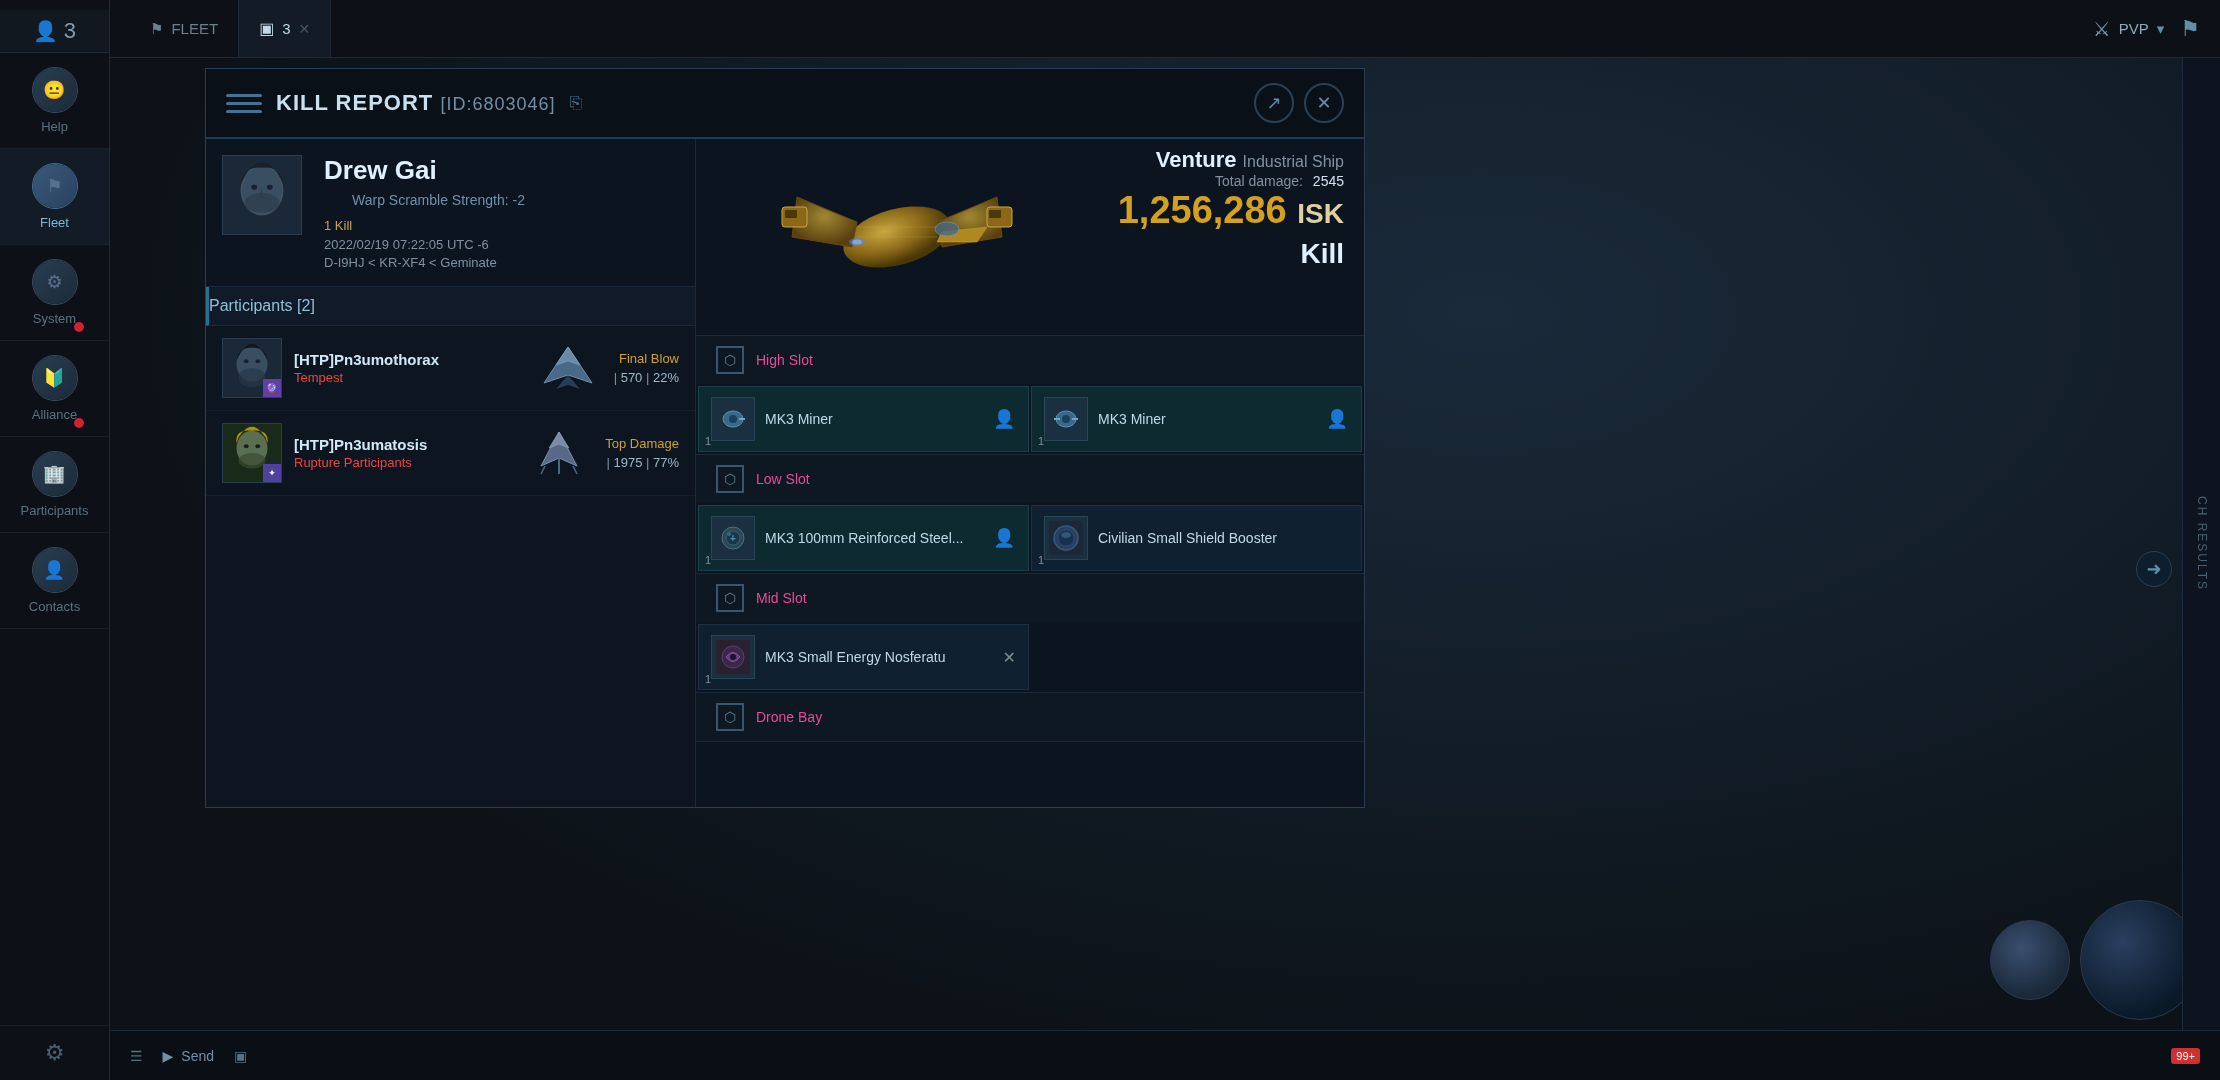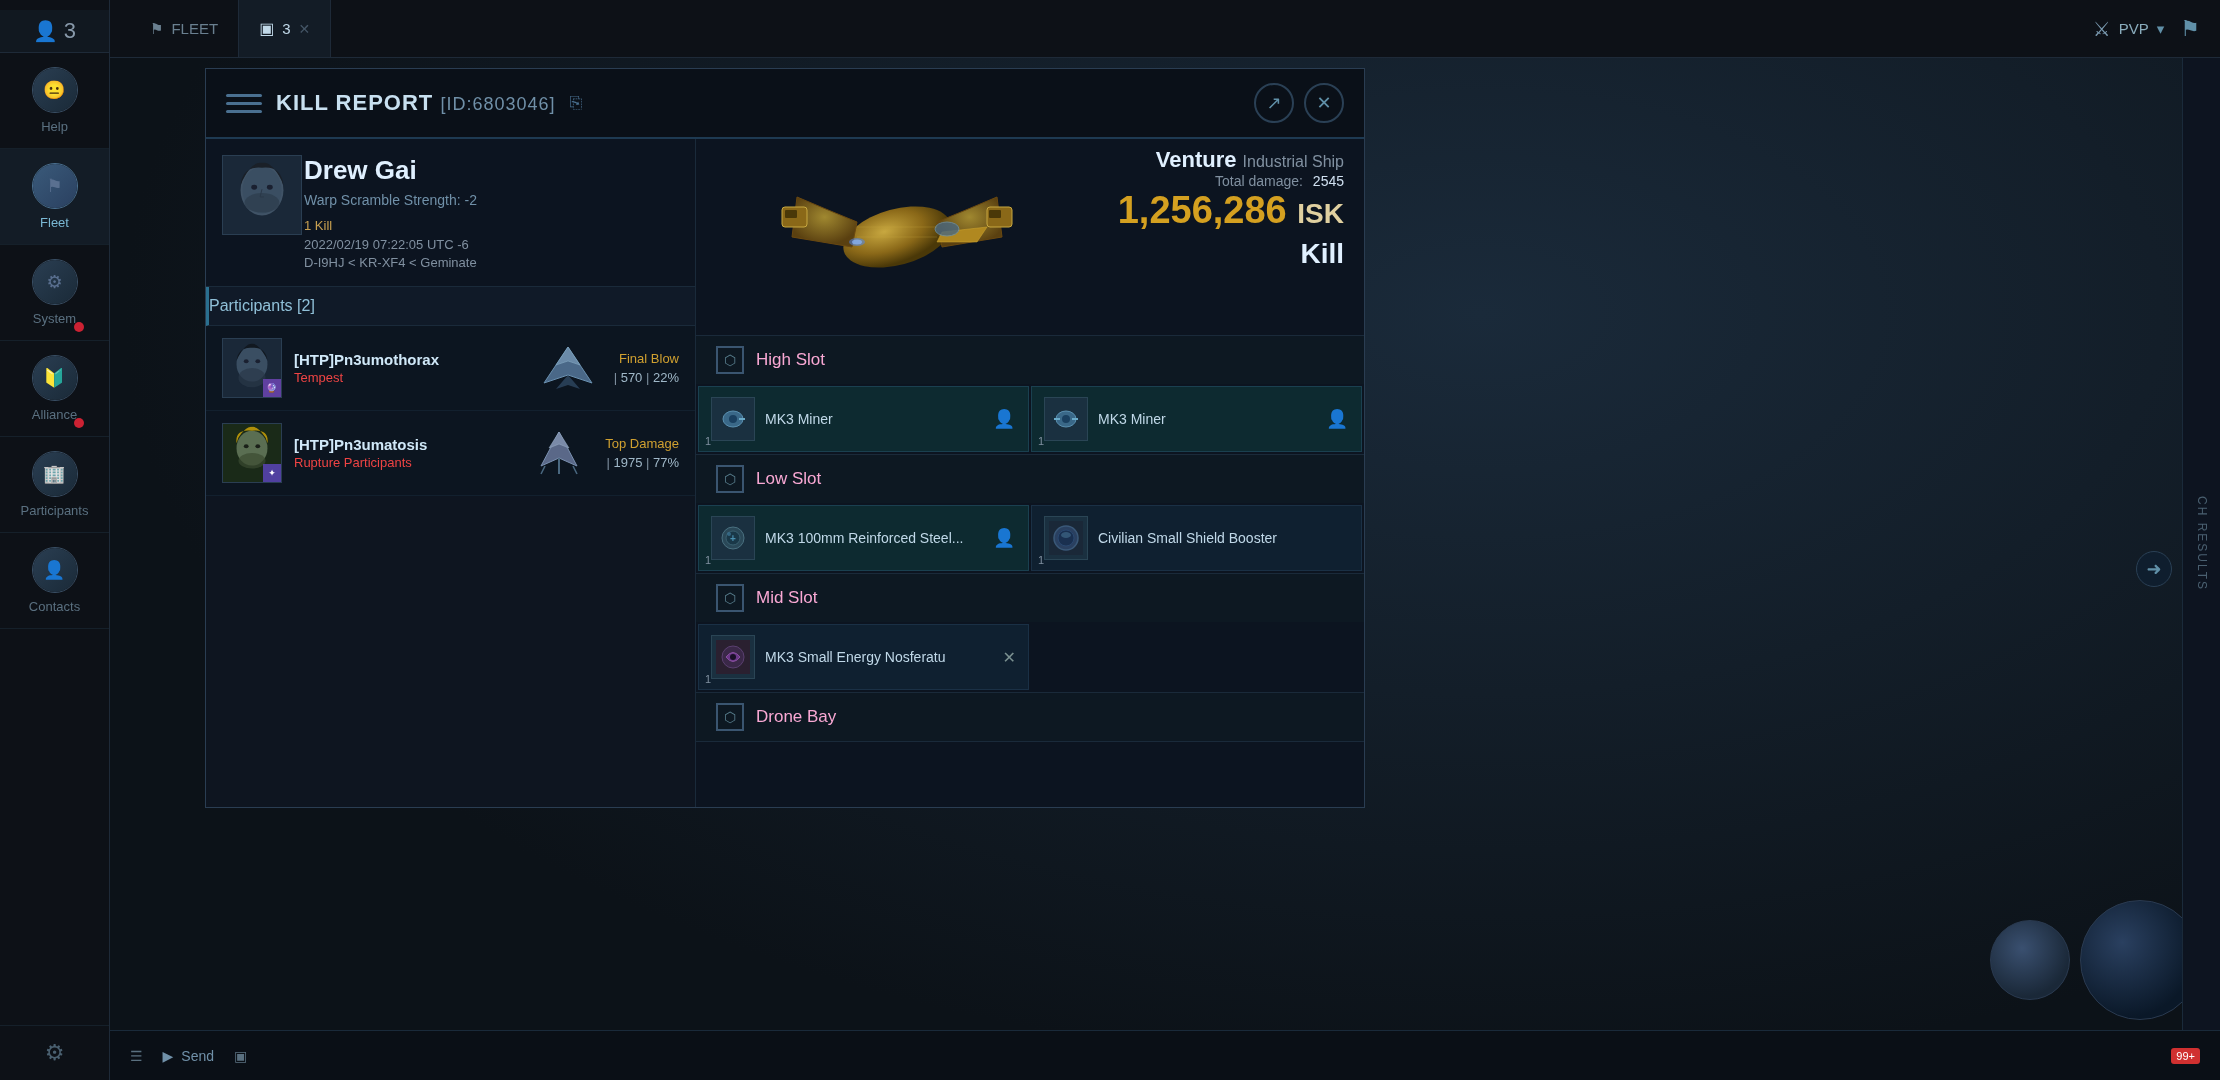--- a/index.html
+++ b/index.html
@@ -270,21 +270,21 @@
       display: flex;
       flex-direction: column;
     }
 
     
     .victim-section {
       padding: 16px;
       background: #0c1420;
       border-bottom: 1px solid #1a2a3a;
       display: flex;
-      gap: 2px;
+      gap: 22px;
       align-items: flex-start;
       position: relative;
     }
 
     .victim-avatar {
       width: 80px;
       height: 80px;
       background: linear-gradient(135deg, #1e2e3e, #2a3848);
       border: 1px solid #2a3e52;
       flex-shrink: 0;
@@ -311,20 +311,21 @@
     .victim-name {
       color: #e0f0ff;
       font-size: 26px;
       font-weight: bold;
       margin-bottom: 6px;
     }
 
     .victim-stat {
       color: #7090a8;
       font-size: 14px;
+      margin-left: 28px;
     }
 
     .kill-count {
       color: #c8a050;
       font-size: 13px;
       margin-top: 10px;
     }
 
     .victim-datetime {
       color: #8090a0;
@@ -508,22 +509,22 @@
       justify-content: center;
       flex-shrink: 0;
     }
 
     .slot-icon-inner {
       font-size: 14px;
       color: #5a8090;
     }
 
     .slot-name {
-      color: #f9a8d4;
-      font-size: 17px;
+      color: #ec4899;
+      font-size: 14px;
       text-align: center;
     }
 
     .slot-items-grid {
       display: grid;
       grid-template-columns: 1fr 1fr;
       gap: 2px;
       padding: 2px;
     }
 

